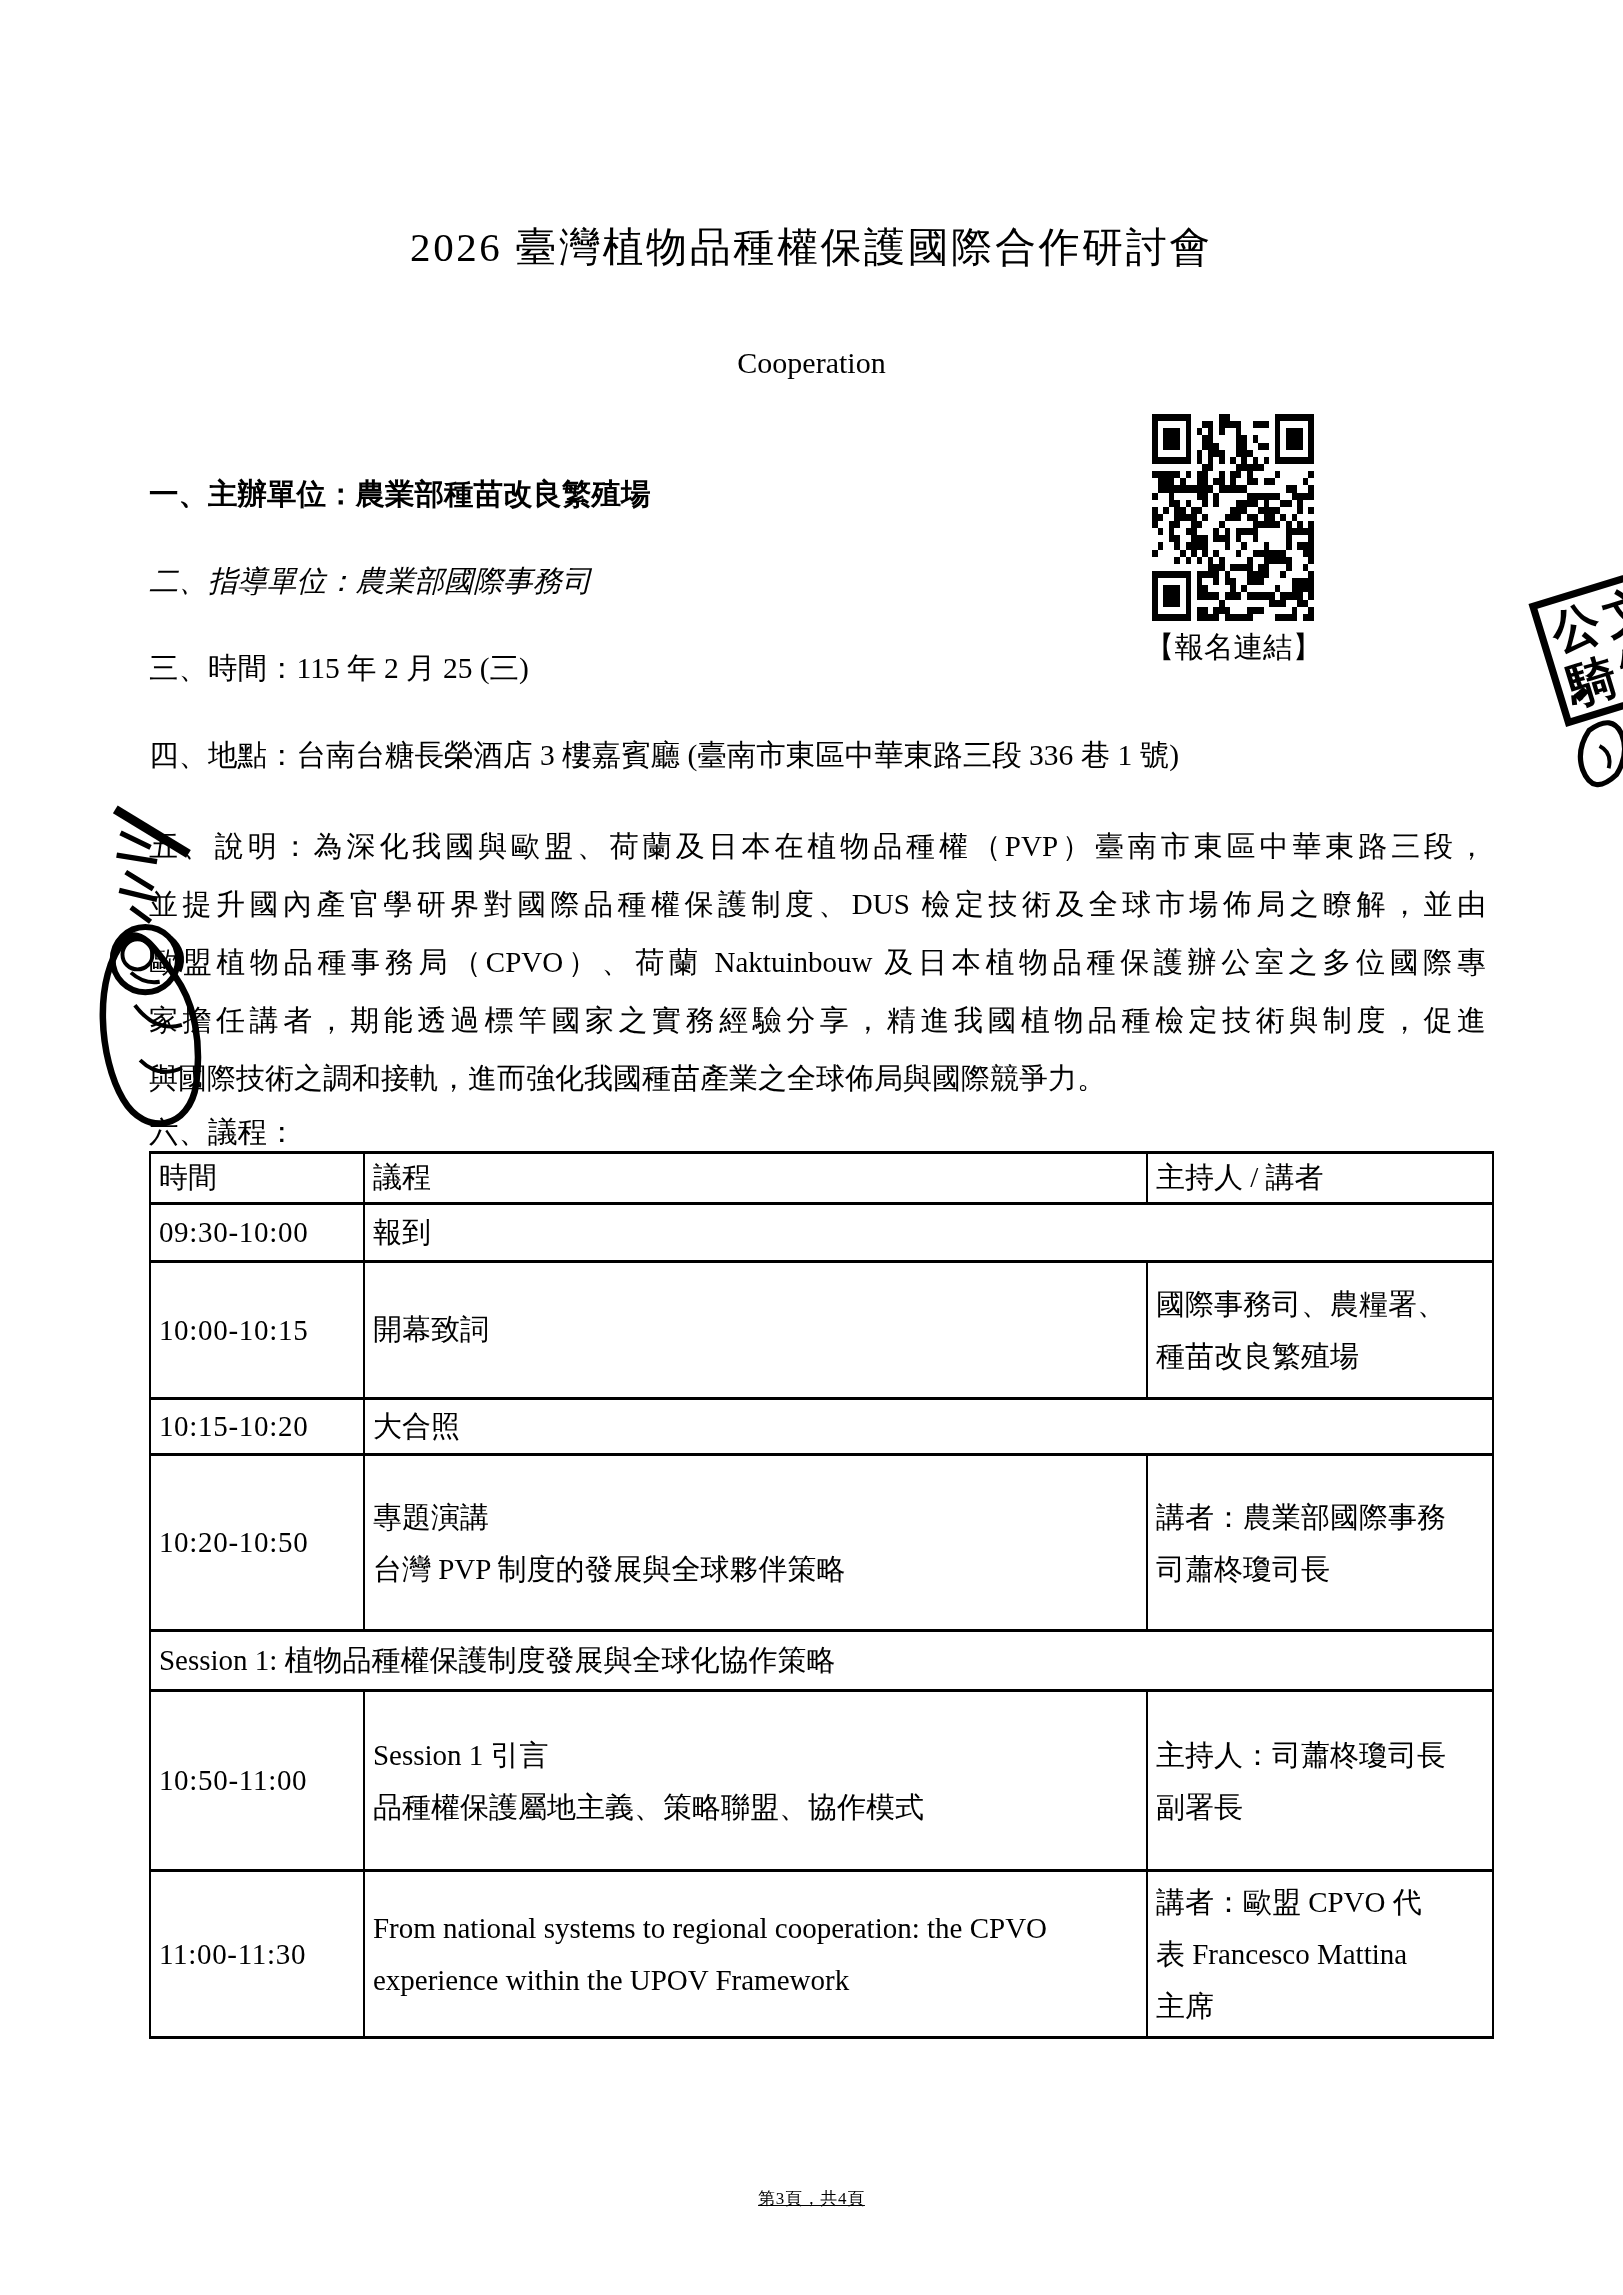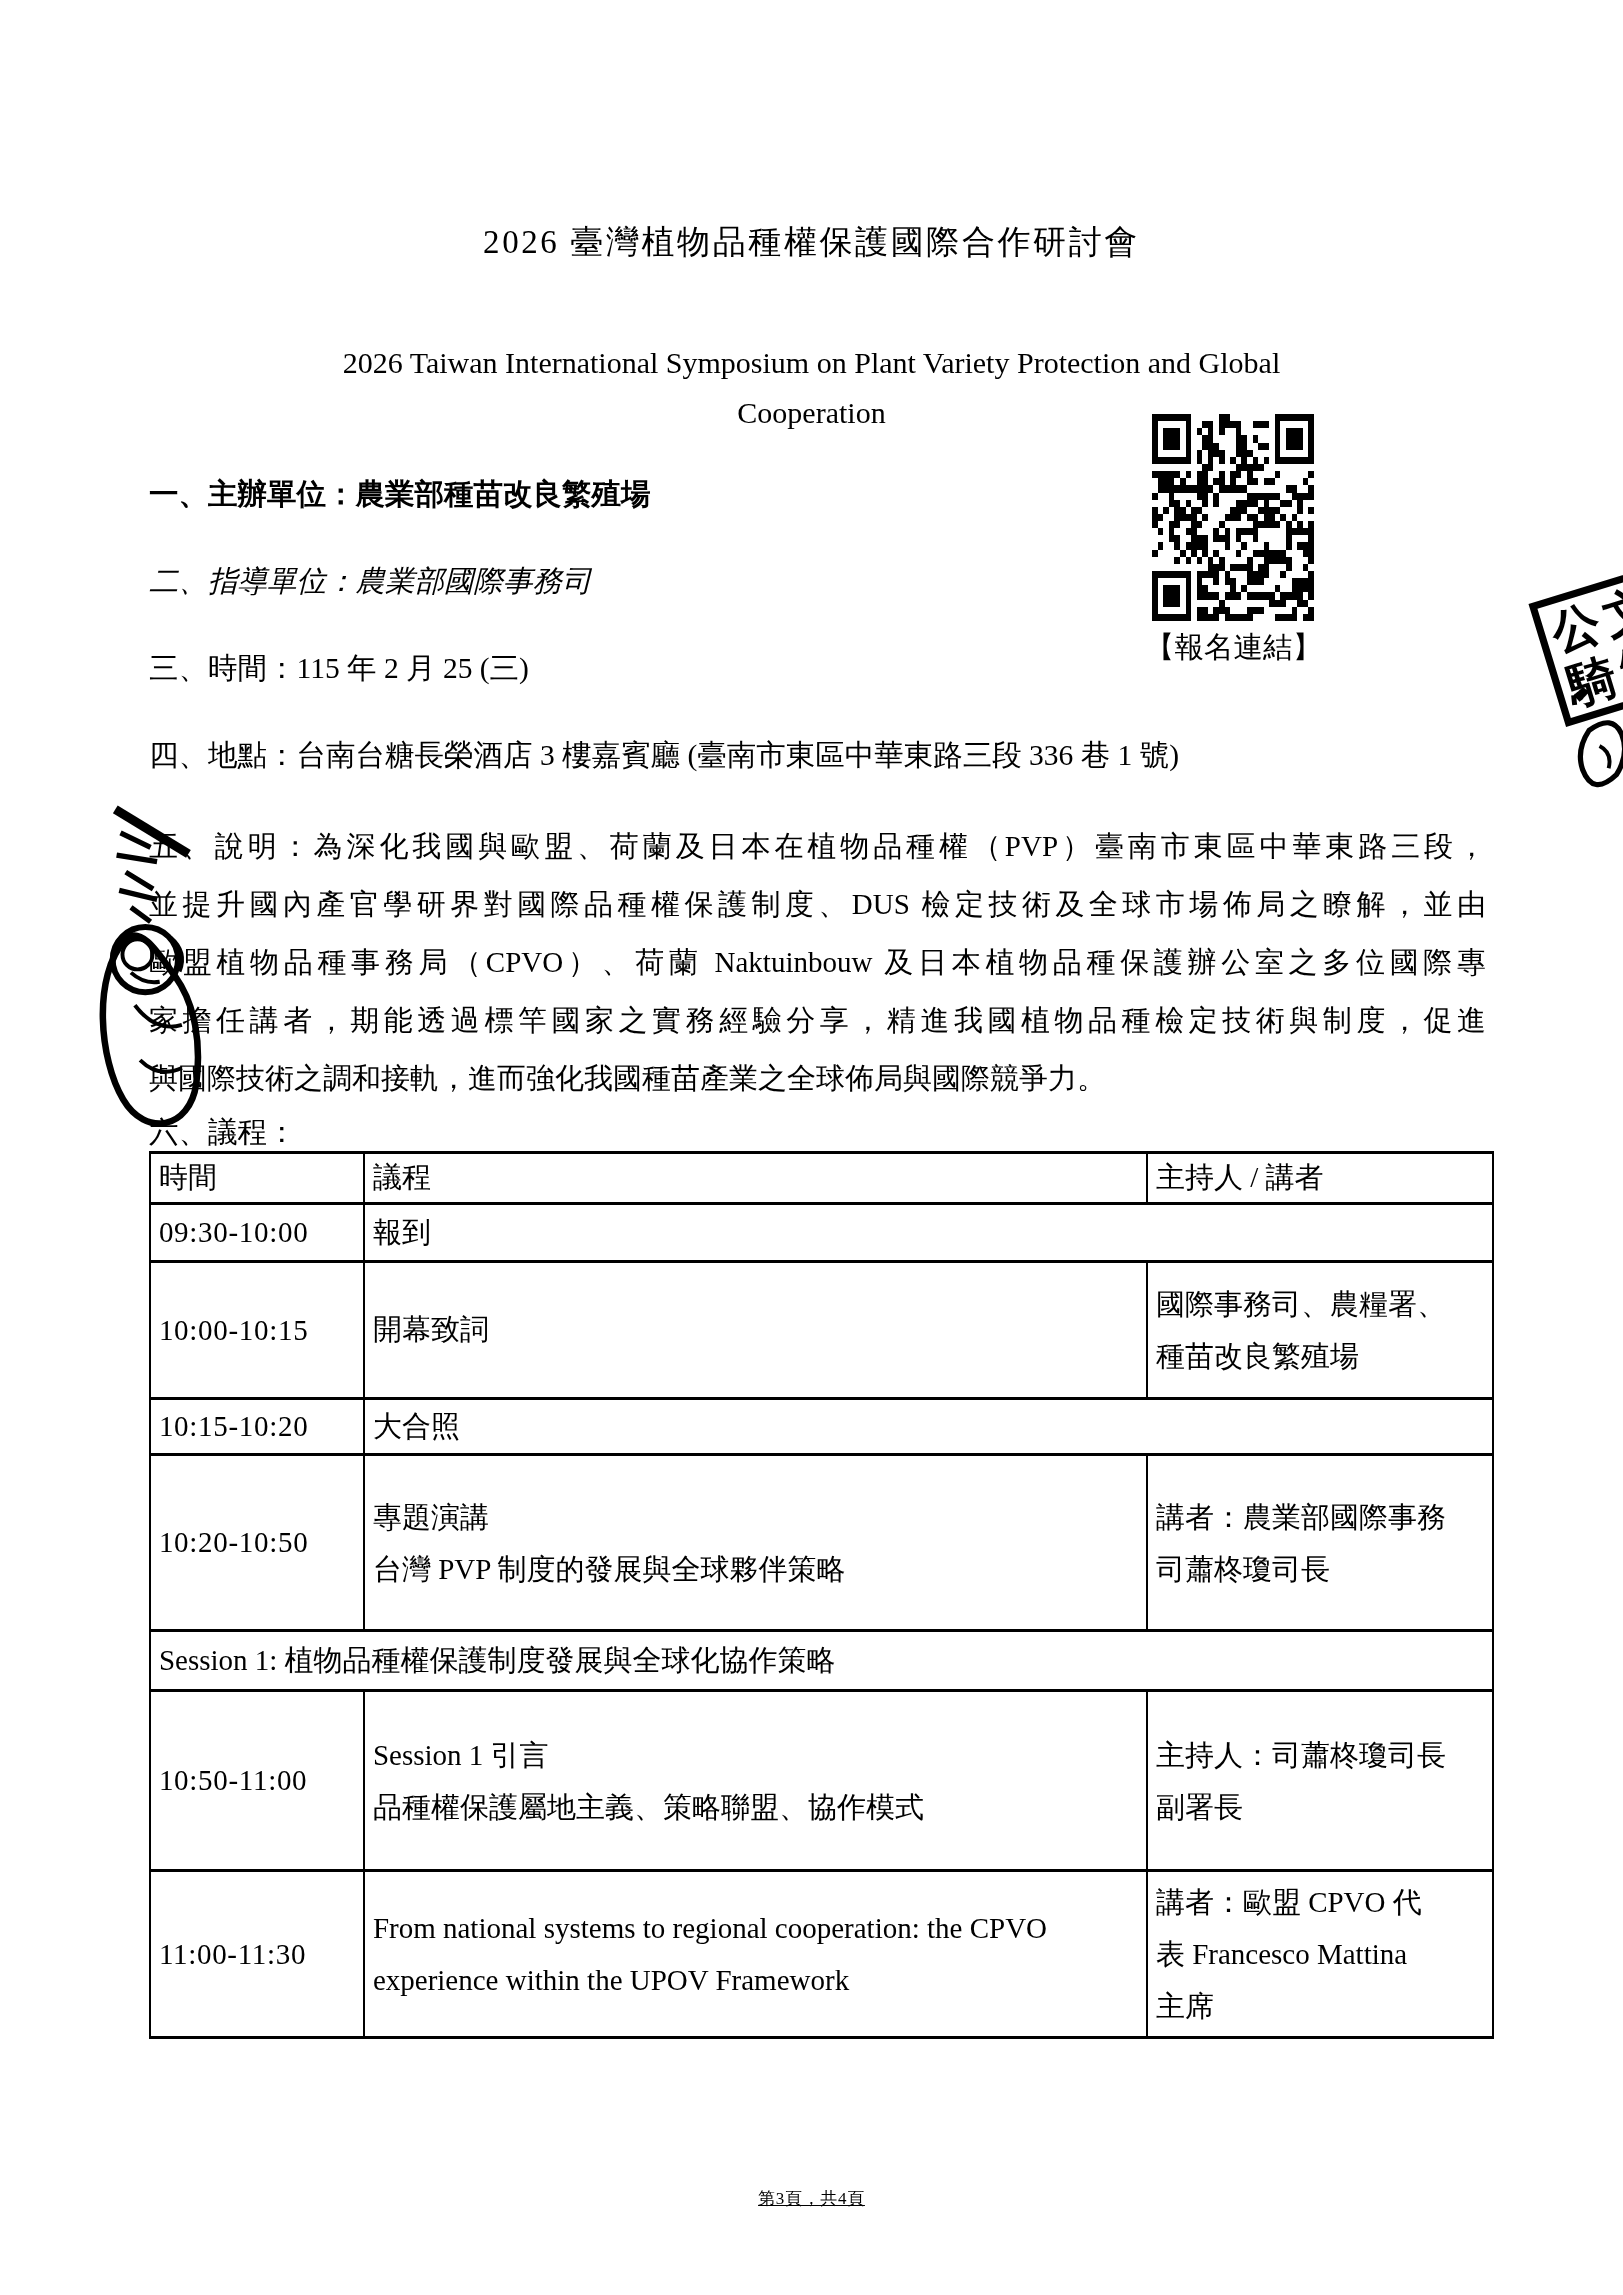--- a/index.html
+++ b/index.html
@@ -4,21 +4,21 @@
 <style>
   html,body{margin:0;padding:0;background:#9a9a9a;}
   #page{
     position:relative;width:1623px;height:2295px;background:#ffffff;
     overflow:hidden;color:#000;
     font-family:"Liberation Serif","DejaVu Serif",serif;
     margin:0 auto;
   }
   .abs{position:absolute;}
   .center{left:0;right:0;text-align:center;}
-  .title-zh{top:220px;font-size:33px;letter-spacing:2.6px;white-space:nowrap;}
+  .title-zh{top:220px;font-size:41px;letter-spacing:2.6px;white-space:nowrap;}
   .title-en{top:338px;font-size:30px;line-height:50px;}
   .info-item{left:149px;font-size:29.5px;white-space:nowrap;}
   #item-0{top:475px;font-weight:bold;} #item-1{top:562px;font-style:italic;} #item-2{top:649px;} #item-3{top:736px;}
   .para{left:149px;top:817px;width:1337px;font-size:29px;}
   .para .pline{line-height:58px;height:58px;white-space:nowrap;}
   .para .pline.just{white-space:normal;text-align:justify;text-align-last:justify;overflow:hidden;}
   .agenda-heading{left:149px;top:1113px;font-size:29.5px;}
   
   table.agenda{
     position:absolute;left:149px;top:1151px;width:1343px;
@@ -62,21 +62,20 @@
       <rect x="0" y="0" width="230" height="186" stroke-width="11"></rect>
       <text x="16" y="76" font-size="74" letter-spacing="10" stroke="none" fill="#000">公文</text>
       <text x="16" y="162" font-size="74" letter-spacing="10" stroke="none" fill="#000">騎縫</text>
     </g>
     <path d="M112,268 q36,-26 50,6 q12,30 -8,62 q-36,34 -52,-8 q-10,-30 10,-60 Z" stroke-width="8"></path>
     <path d="M128,292 q20,10 14,34" stroke-width="6"></path>
   </svg>
 
   <div class="abs center title-zh">2026 臺灣植物品種權保護國際合作研討會</div>
   <div class="abs center title-en">
-    <div>2026 Taiwan International Symposium on Plant Variety Protection and Global</div>
     <div>Cooperation</div>
   </div>
 
   <div class="abs qr-box" id="qr"><svg viewBox="0 0 29 29" width="162" height="207" preserveAspectRatio="none" style="shape-rendering:crispEdges" fill="#000">
         <rect x="0" y="0" width="1" height="1"></rect>
         <rect x="1" y="0" width="1" height="1"></rect>
         <rect x="2" y="0" width="1" height="1"></rect>
         <rect x="3" y="0" width="1" height="1"></rect>
         <rect x="4" y="0" width="1" height="1"></rect>
         <rect x="5" y="0" width="1" height="1"></rect>

